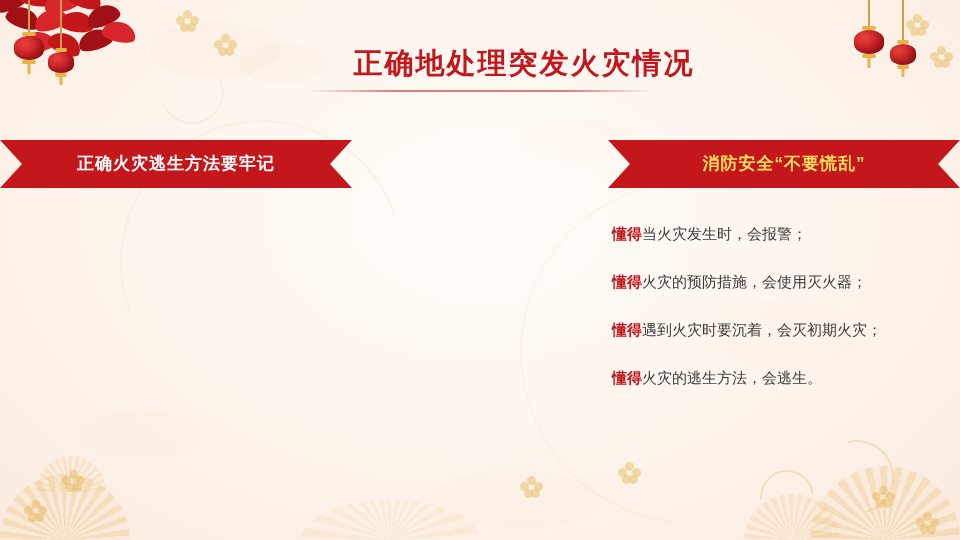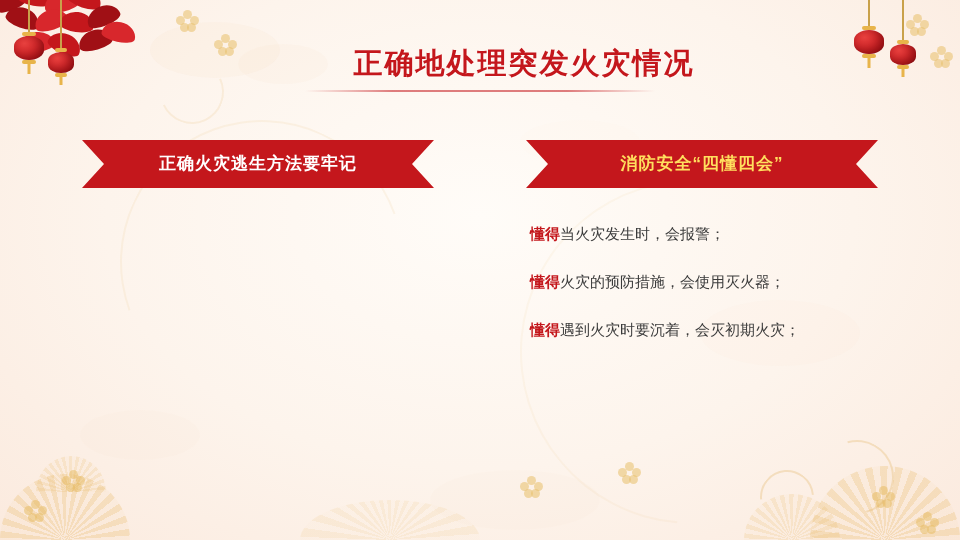--- a/index.html
+++ b/index.html
@@ -144,21 +144,21 @@
     opacity: 0.55;
   }
 
   
   .columns {
     position: absolute;
     top: 140px;
     left: 0;
     width: 960px;
     display: flex;
-    justify-content: center;
+    justify-content: space-between;
     gap: 92px;
   }
   .col {
     width: 352px;
   }
 
   .banner {
     position: relative;
     height: 48px;
     background: #c4171c;
@@ -361,29 +361,32 @@
   <div class="columns">
 
     <div class="col">
       <div class="banner">
         <span class="btext">正确火灾逃生方法要牢记</span>
       </div>
     </div>
 
     <div class="col">
       <div class="banner yellow-text">
-        <span class="btext">消防安全“四懂四会”</span>
+        <span class="btext">消防安全“不要慌乱”</span>
       </div>
       <div class="points">
         <div class="point">
           <span class="kw">懂得</span><span>当火灾发生时，会报警；</span>
         </div>
         <div class="point">
           <span class="kw">懂得</span><span>火灾的预防措施，会使用灭火器；</span>
         </div>
         <div class="point">
           <span class="kw">懂得</span><span>遇到火灾时要沉着，会灭初期火灾；</span>
         </div>
+        <div class="point">
+          <span class="kw">懂得</span><span>火灾的逃生方法，会逃生。</span>
+        </div>
       </div>
     </div>
 
   </div>
 </div>
 
 </body></html>

